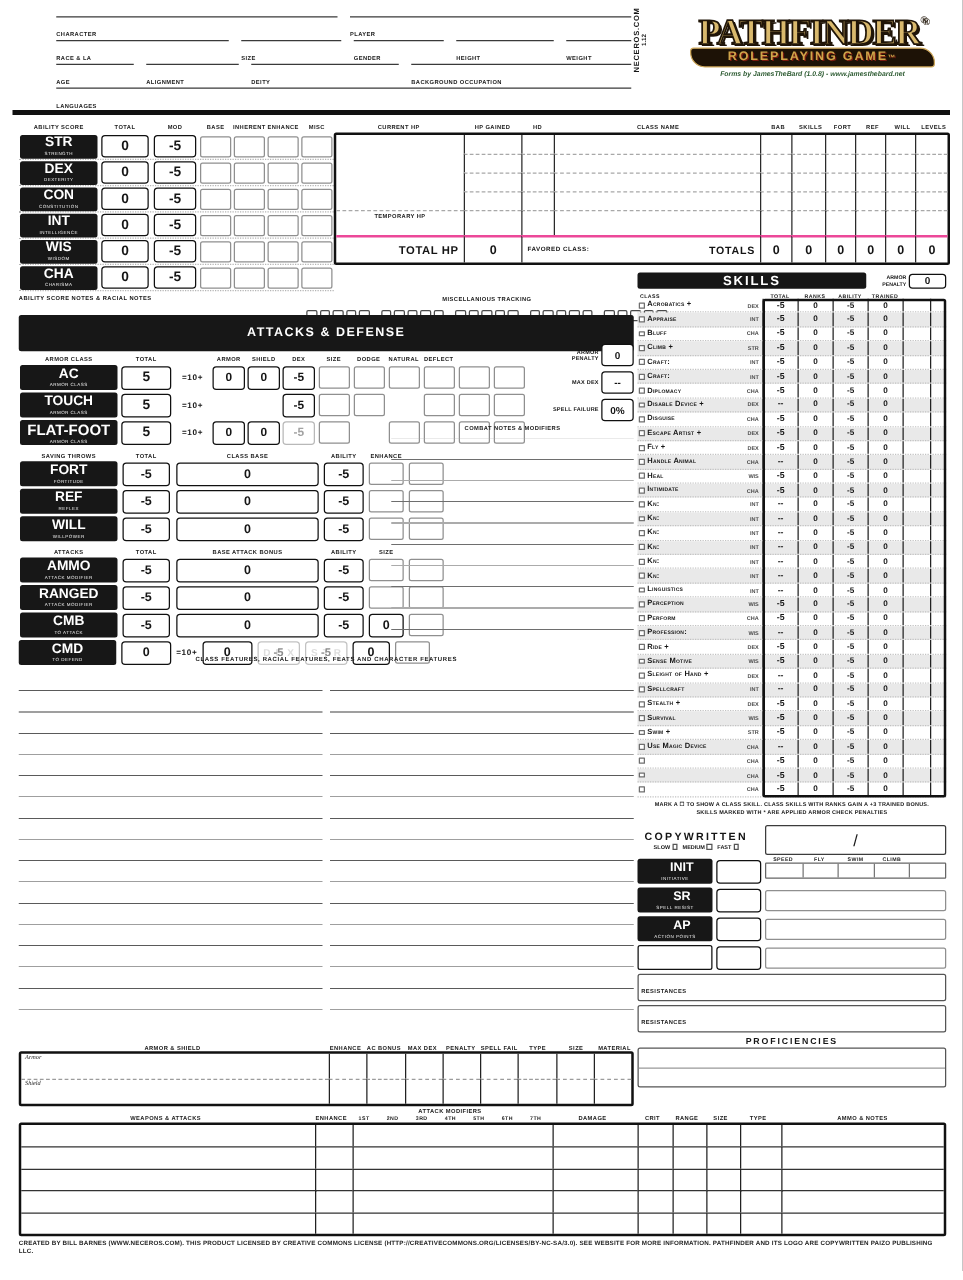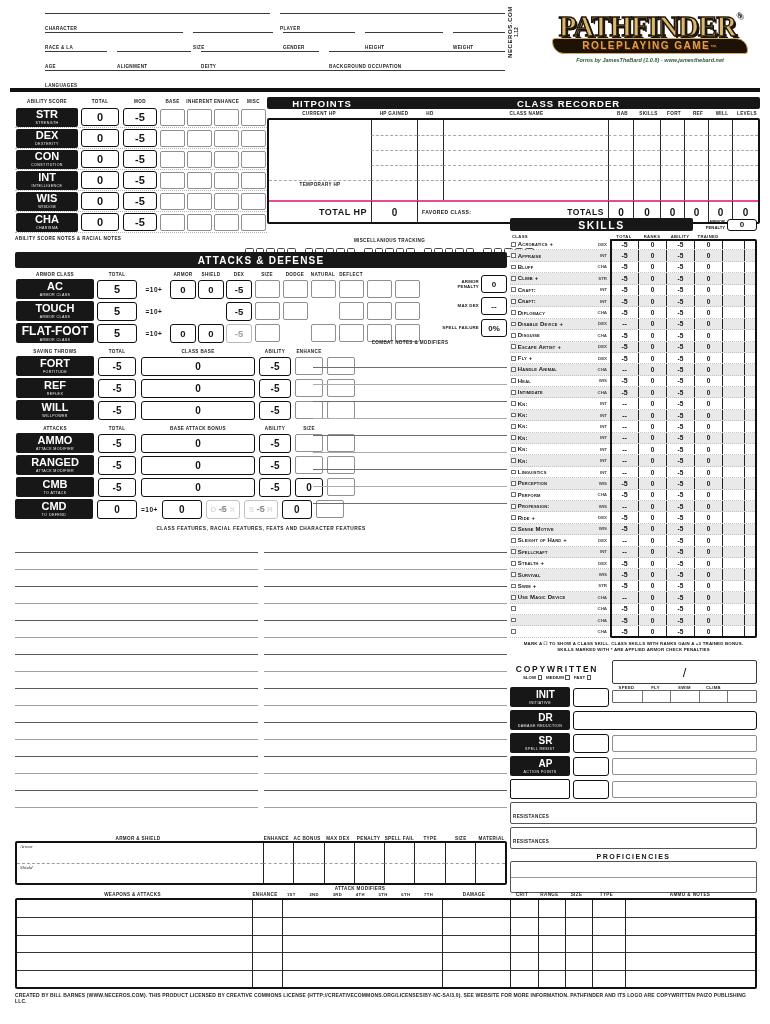--- a/index.html
+++ b/index.html
@@ -76,21 +76,21 @@
   .fav .tot { font-weight:bold; font-size:8.5px; letter-spacing:.6px; }
 
   
   .misc { position:absolute; left:267px; top:228px; width:245px; text-align:center; }
   .misc-boxes { display:flex; justify-content:center; gap:9px; margin-top:2px; }
   .mgrp { display:flex; gap:2px; }
   .mbx { width:8.5px; height:8.5px; border:1.6px solid #4a4a4a; border-radius:1.5px; background:#fff; }
 
   
   .ad { position:absolute; left:15px; top:252px; width:492px; }
-  .bar { height:16px; background:#171717; color:#fff; font-weight:bold; font-size:10px; letter-spacing:1.2px; display:flex; align-items:center; justify-content:center; border-radius:2px; }
+  .bar { height:29px; background:#171717; color:#fff; font-weight:bold; font-size:10px; letter-spacing:1.2px; display:flex; align-items:center; justify-content:center; border-radius:2px; }
   .ad-cols, .ad-row { display:grid; grid-template-columns:80px 44px 30px repeat(9,28px); align-items:center; justify-items:center; }
   .ad-cols { height:9px; margin-top:2px; }
   .ad-row { height:20px; margin-bottom:2px; }
   .ad .blk { width:78px; height:20px; }
   .ad .blk .abbr { font-size:11px; }
   .ad-tot { width:40px; height:19px; font-size:11px; }
   .formula { font-size:6.5px; font-weight:bold; letter-spacing:.5px; }
   .ad-v { width:26px; height:19px; font-size:9.5px; }
   .ad-e { width:25px; height:18px; }
   .side { position:absolute; right:0; top:22px; width:66px; }
@@ -324,24 +324,20 @@
         <div class="ebox"></div>
         <div class="ebox"></div>
         <div class="ebox"></div>
         <div class="ebox"></div>
       </div>
 
     <div class="ab-notes">ABILITY SCORE NOTES &amp; RACIAL NOTES</div>
   </div>
 
   <div class="hpcr">
-    <div class="hpcr-titles">
-      <span class="ht-l">HITPOINTS</span>
-      <span class="ht-r">CLASS RECORDER</span>
-    </div>
     <div class="hpcr-labels">
       <span class="tl">CURRENT HP</span>
       <span class="tl">HP GAINED</span>
       <span class="tl">HD</span>
       <span class="tl">CLASS NAME</span>
       <span class="tl">BAB</span>
       <span class="tl">SKILLS</span>
       <span class="tl">FORT</span>
       <span class="tl">REF</span>
       <span class="tl">WILL</span>
@@ -1217,27 +1213,20 @@
         <div class="mv-cells">
           <div class="mv-c"></div>
           <div class="mv-c"></div>
           <div class="mv-c"></div>
           <div class="mv-c"></div>
           <div class="mv-c"></div>
         </div>
       </div>
     </div>
 
-    <div class="rs-row">
-      <div class="blk">
-          <span class="abbr">DR</span>
-          <span class="sub">DAMAGE REDUCTION</span>
-        </div>
-      <div class="vbox rs-wide"></div>
-    </div>
     <div class="rs-row">
       <div class="blk">
           <span class="abbr">SR</span>
           <span class="sub">SPELL RESIST</span>
         </div>
       <div class="vbox rs-v"></div>
       <div class="ebox rs-r"></div>
     </div>
     <div class="rs-row">
       <div class="blk">

